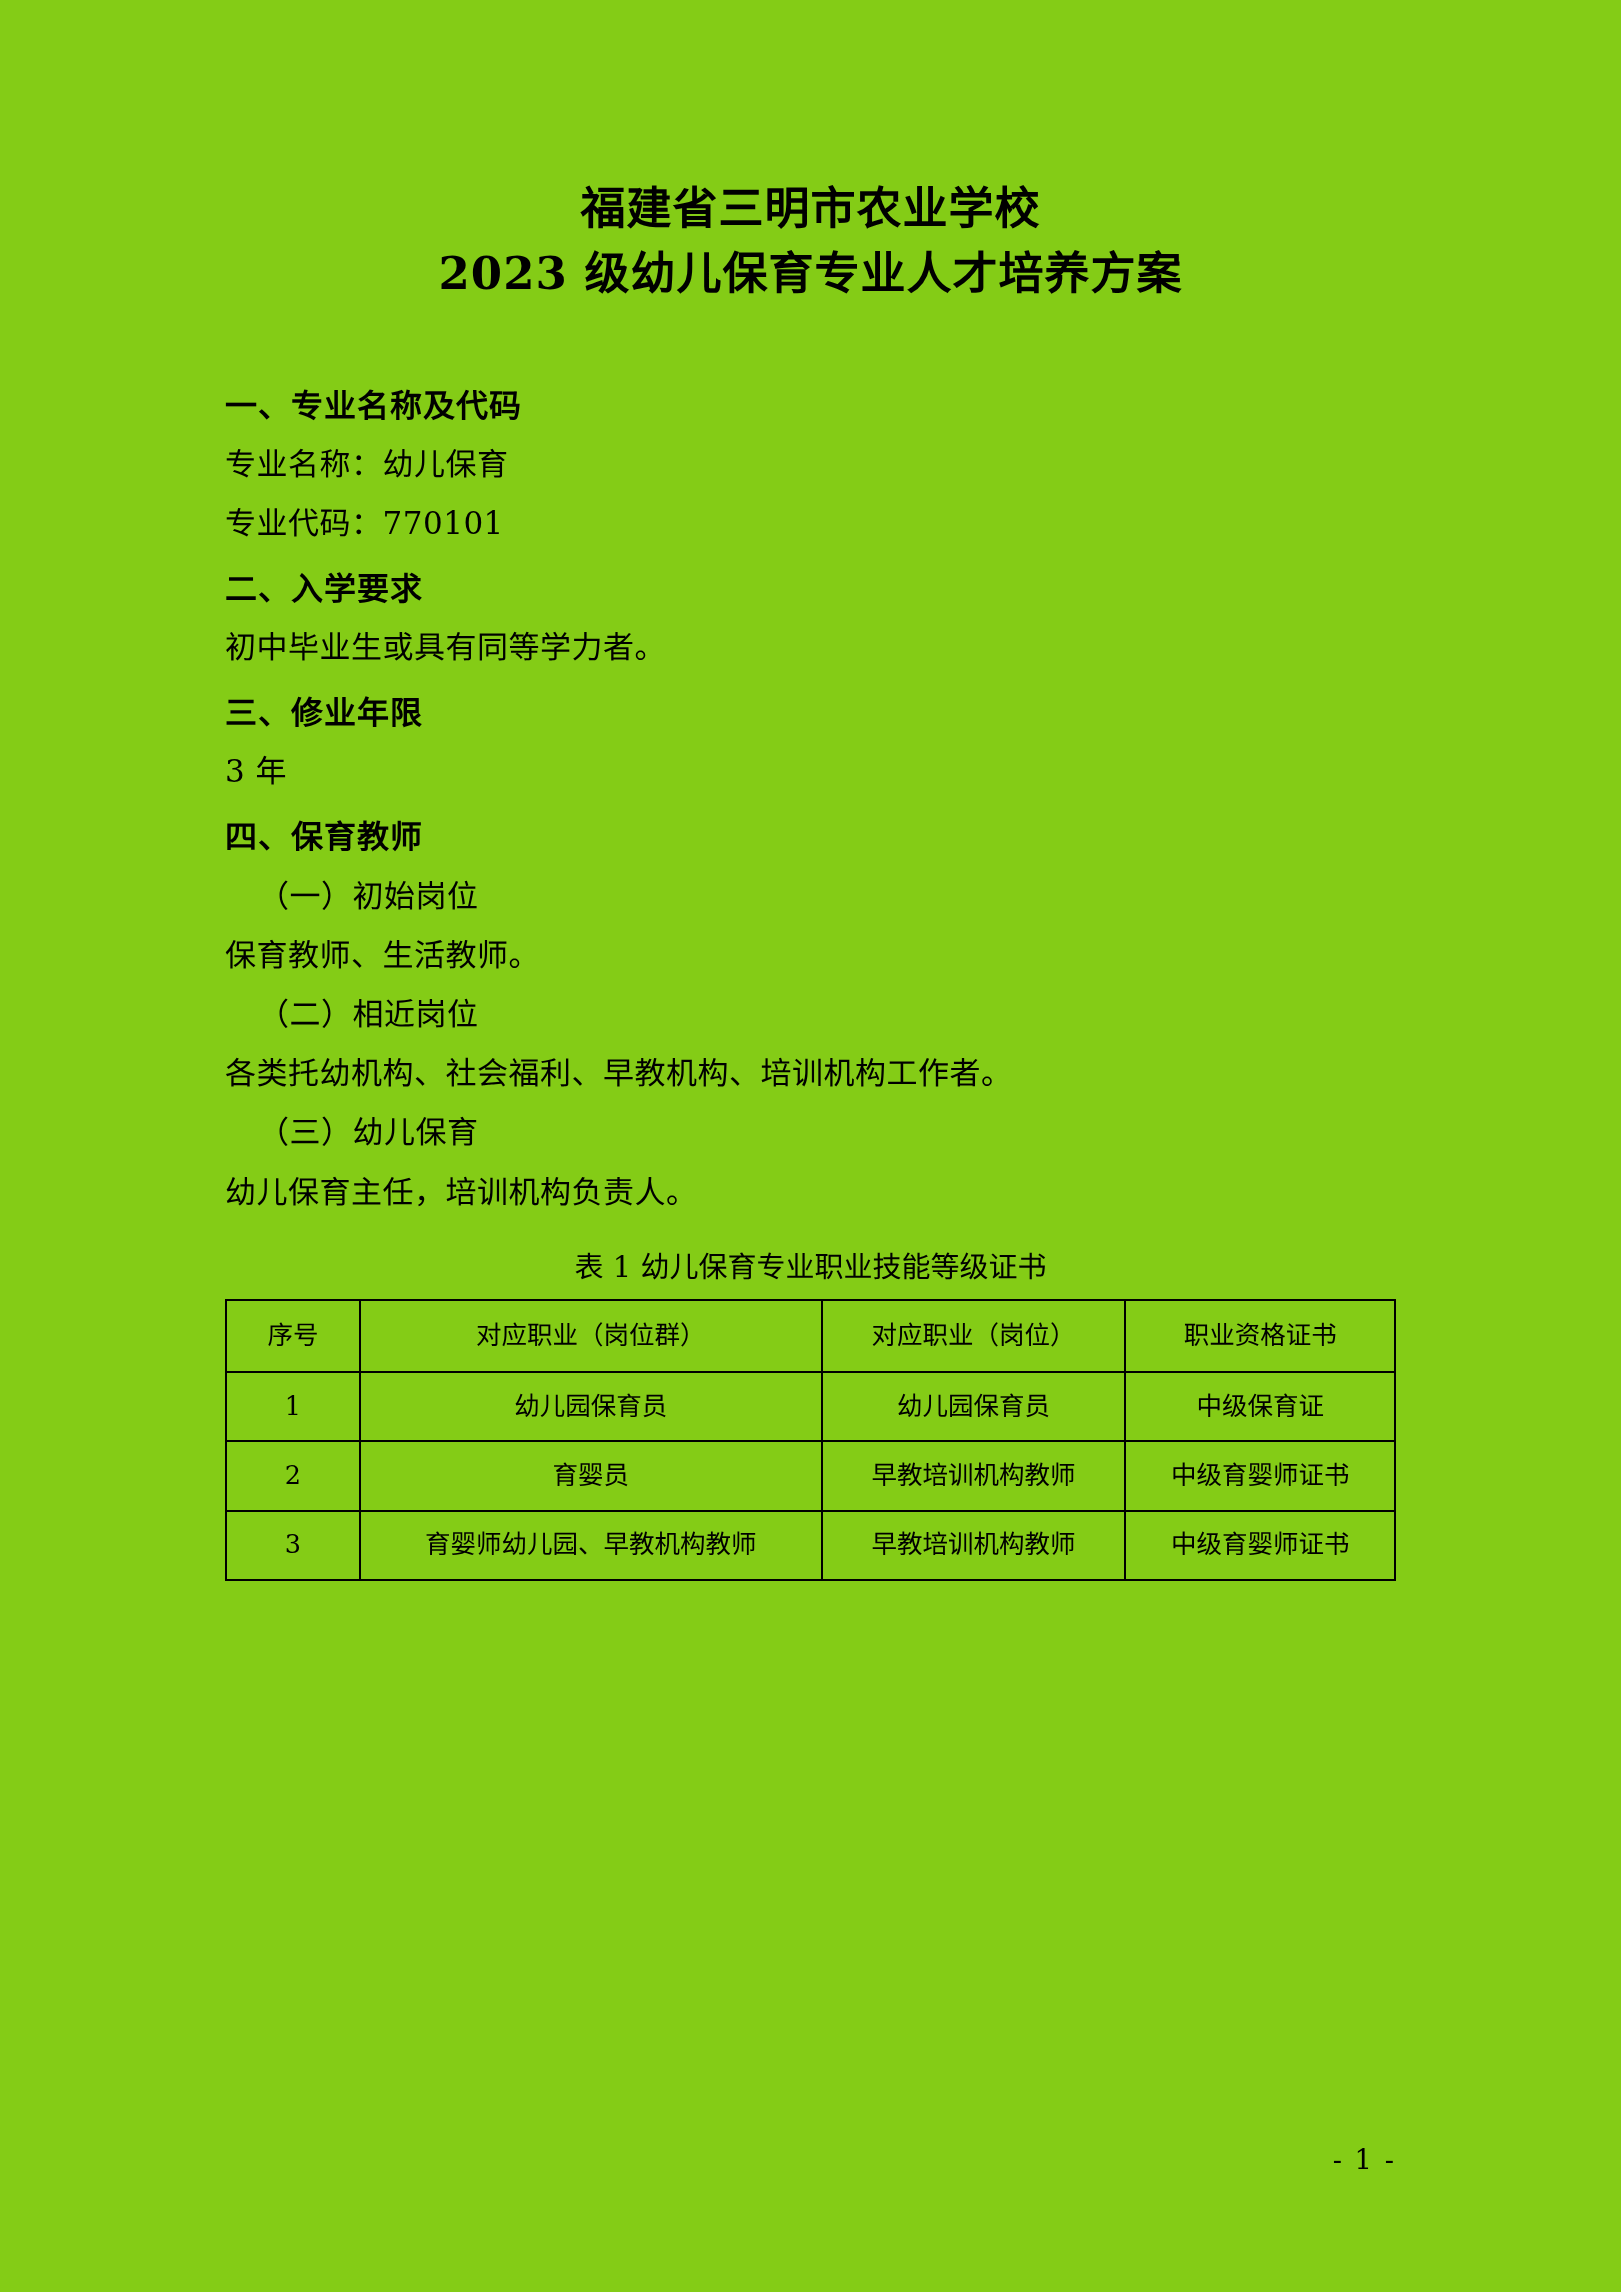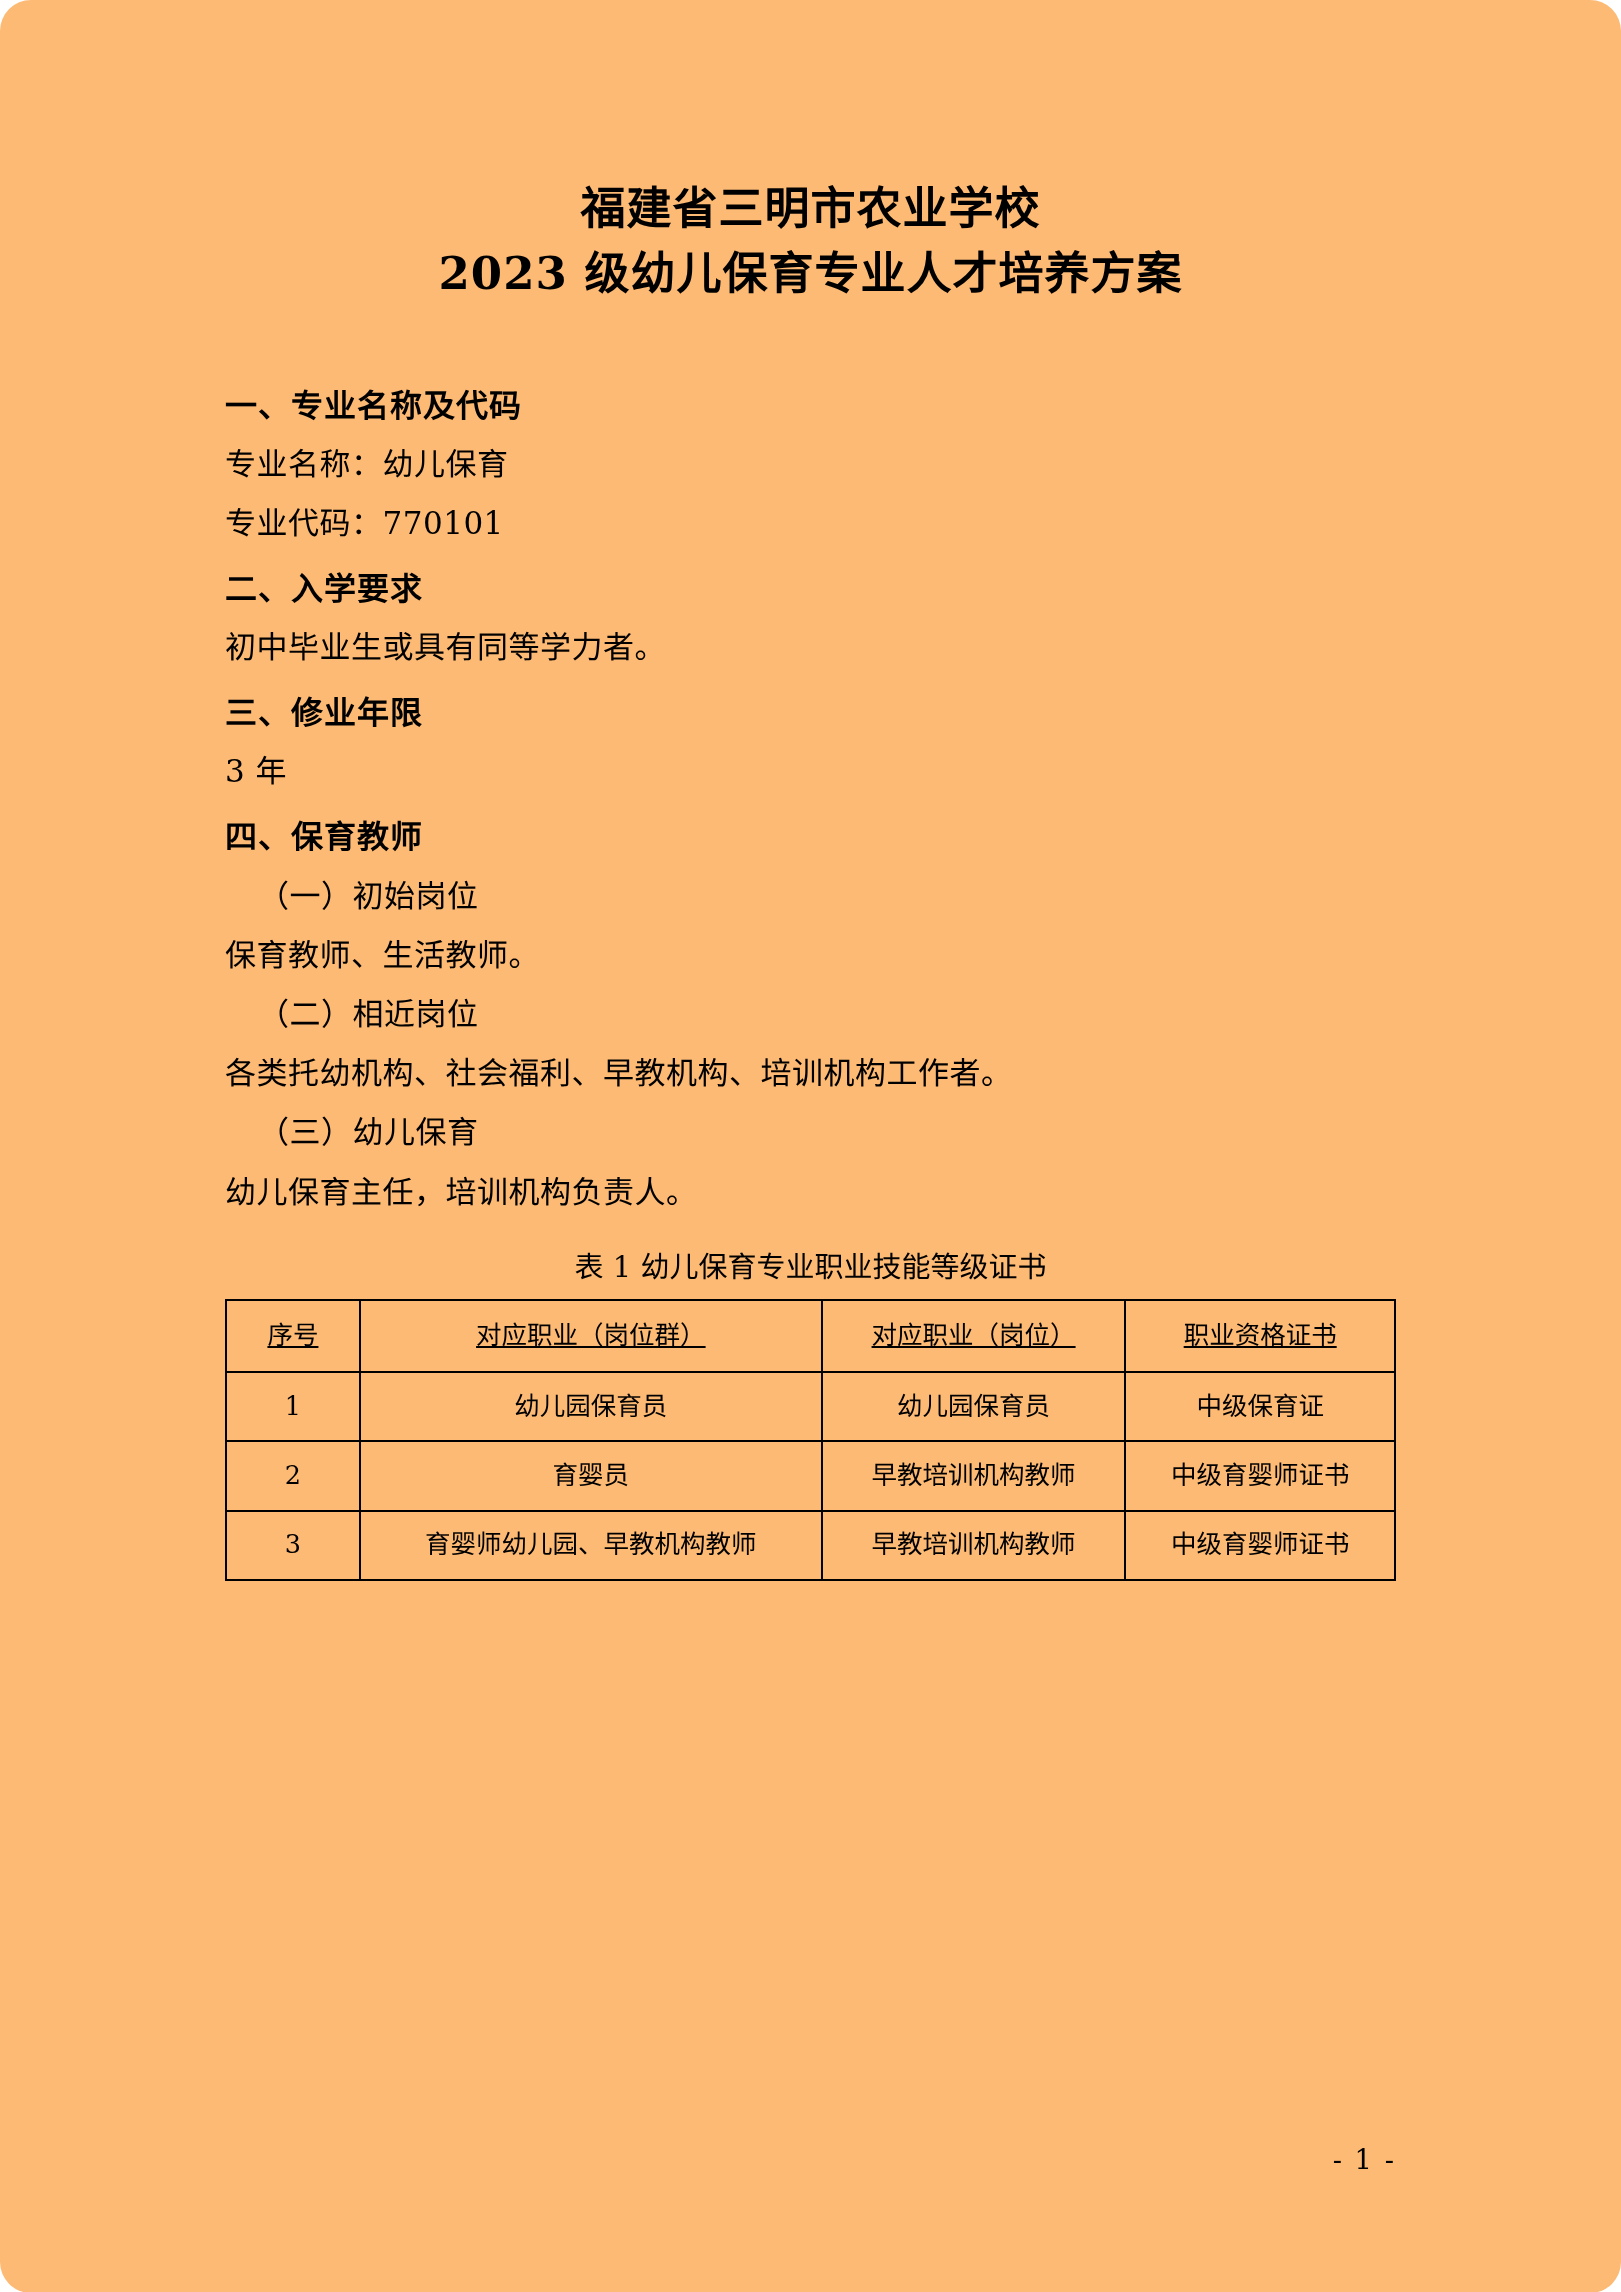--- a/index.html
+++ b/index.html
@@ -9,25 +9,24 @@
   }
   body {
     font-family: "DejaVu Serif", "Liberation Serif", serif;
     color: #000000;
   }
   .page {
     position: relative;
     width: 1621px;
     height: 2293px;
     margin: 0 auto;
-    background: #fdba74;
+    background: #84cc16;
     box-sizing: border-box;
     padding: 176px 225px 118px 225px;
     overflow: hidden;
-    border-radius: 31px;
   }
   .doc-title {
     text-align: center;
     font-weight: bold;
     font-size: 45px;
     line-height: 1.45;
     letter-spacing: 1px;
     margin: 0 0 9.8px 0;
   }
   .doc-title .line {
@@ -68,21 +67,20 @@
   table.cert-table td, table.cert-table th {
     border: 2px solid #000000;
     text-align: center;
     vertical-align: middle;
     padding: 15.7px 3.9px;
     font-weight: normal;
     line-height: 1.4;
   }
   table.cert-table thead td {
     padding: 17.6px 3.9px;
-    text-decoration: underline;
   }
   .col-no    { width: 11%; }
   .col-group { width: 40%; margin-left: 14px; }
   .col-post  { width: 26%; }
   .col-cert  { width: 23%; }
   .page-number {
     position: absolute;
     right: 225px;
     bottom: 118px;
     font-size: 27.4px;

